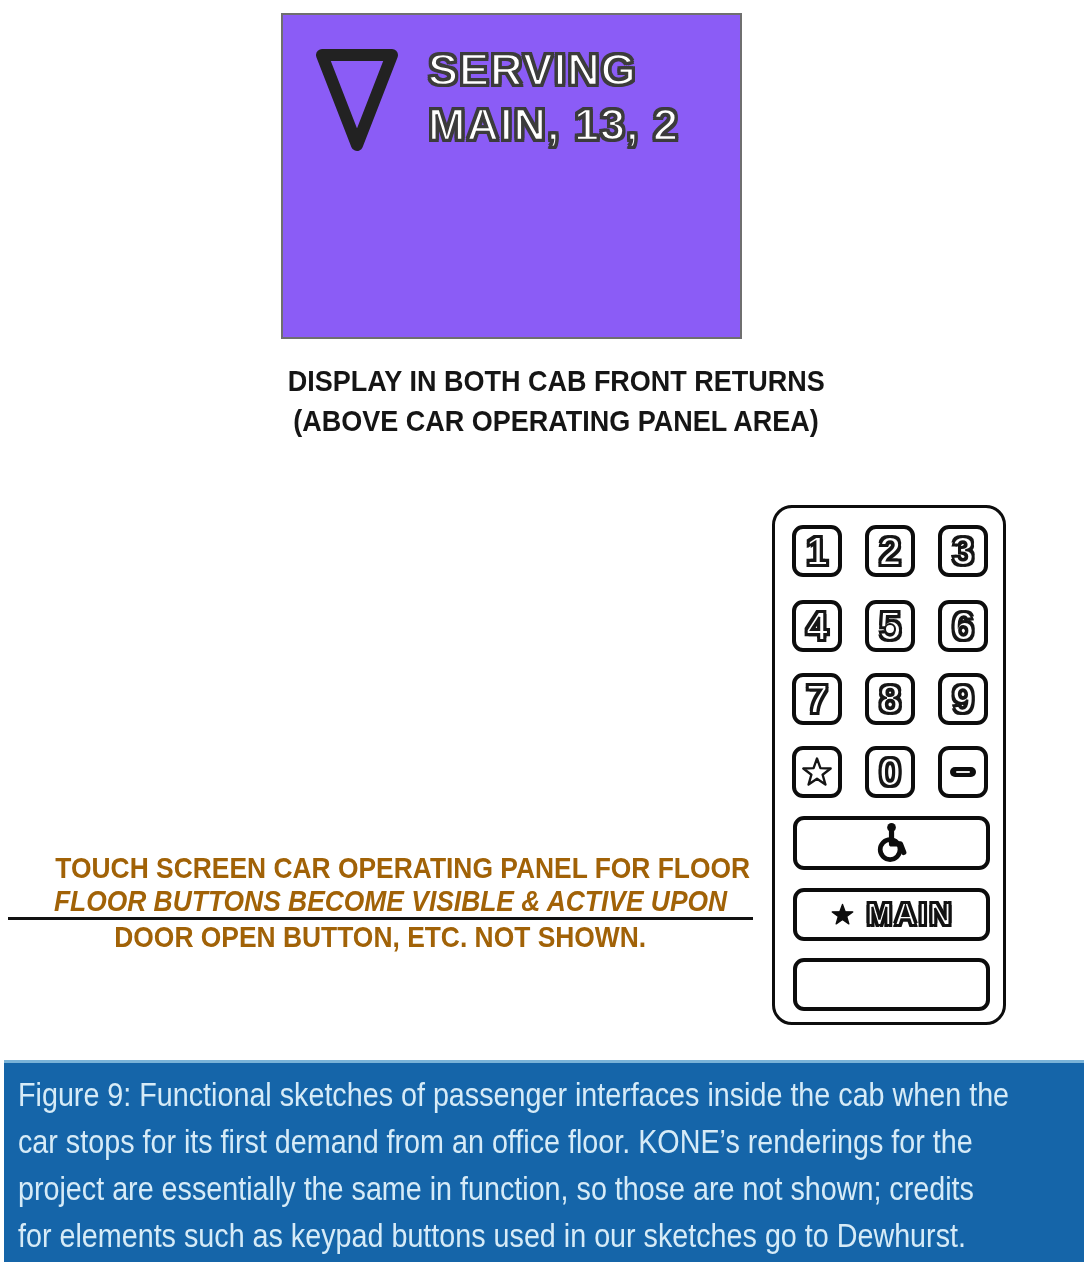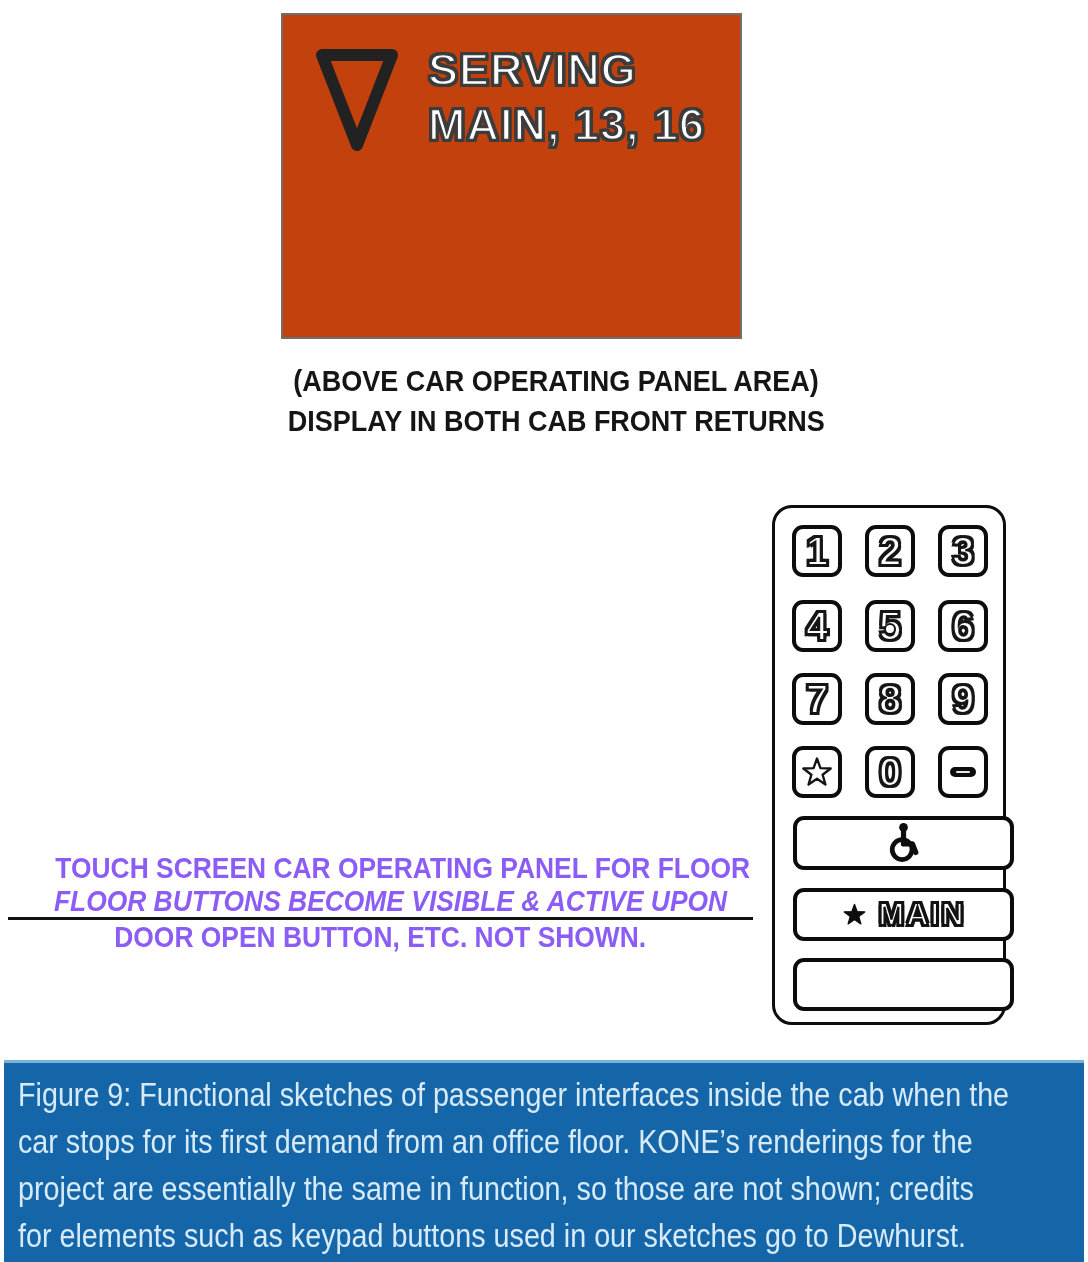--- a/index.html
+++ b/index.html
@@ -5,21 +5,21 @@
   html,body { margin:0; padding:0; background:#ffffff; }
   .canvas {
     position:relative; width:1088px; height:1262px;
     background:#ffffff; overflow:hidden;
     font-family:"Liberation Sans","DejaVu Sans",sans-serif;
   }
 
   
   .display-box {
     position:absolute; left:281px; top:13px; width:461px; height:326px;
-    border:2px solid #6f6f6f; background:#c2410c; box-sizing:border-box;
+    border:2px solid #6f6f6f; background:#8b5cf6; box-sizing:border-box;
   }
   .tri { position:absolute; left:30px; top:32px; width:88px; height:106px; }
   .disp-text { position:absolute; left:145px; top:27px; }
   .disp-line {
     font-size:45px; font-weight:bold; line-height:55px; letter-spacing:1px;
     white-space:nowrap;
   }
   .outl {
     color:#ffffff;
     -webkit-text-stroke:2.4px #3c3c3c;
@@ -29,21 +29,21 @@
       -2px  0   0 #3c3c3c, 2px  0   0 #3c3c3c,
        0   -2px 0 #3c3c3c, 0    2px 0 #3c3c3c;
   }
 
   
   .caption { position:absolute; left:156px; top:361px; width:800px; text-align:center; color:#151515; }
   .cap-line { font-size:30px; font-weight:bold; line-height:40px; white-space:nowrap; }
   .sx90 { display:inline-block; transform:scaleX(0.90); }
 
   
-  .note { position:absolute; left:8px; top:851px; width:745px; text-align:center; color:#8b5cf6; }
+  .note { position:absolute; left:8px; top:851px; width:745px; text-align:center; color:#a16207; }
   .note-line { font-size:30px; font-weight:bold; line-height:33px; white-space:nowrap; }
   .note-line.ital { font-style:italic; }
   .note-line.u { border-bottom:3px solid #111111; }
   .sx88 { display:inline-block; transform:scaleX(0.88); }
 
   
   .keypad {
     position:absolute; left:772px; top:505px; width:234px; height:520px;
     border:3px solid #0d0d0d; border-radius:20px; background:#ffffff; box-sizing:border-box;
   }
@@ -54,21 +54,21 @@
   }
   .kd {
     font-size:40px; font-weight:bold; line-height:44px;
     color:#ffffff;
     -webkit-text-stroke:2.2px #161616;
     text-shadow:
       -2px -2px 0 #161616, 2px -2px 0 #161616,
       -2px  2px 0 #161616, 2px  2px 0 #161616;
   }
   .wide {
-    position:absolute; left:18px; width:221px; box-sizing:border-box;
+    position:absolute; left:18px; width:197px; box-sizing:border-box;
     border:4px solid #0c0c0c; border-radius:11px; background:#ffffff;
     display:flex; align-items:center; justify-content:center;
   }
   .dash { position:relative; width:26px; height:10px; background:#0d0d0d; border-radius:5px; }
   .dash::after {
     content:""; position:absolute; left:6px; top:4px; width:14px; height:2px;
     background:#e8e8e8; border-radius:1px;
   }
   .dot5 {
     position:absolute; left:50%; top:57%; width:8px; height:8px;
@@ -100,27 +100,27 @@
 <body>
 
 <div class="canvas">
 
   <div class="display-box">
     <svg class="tri" viewBox="0 0 88 106">
       <path d="M9 8 H79 L44 98 Z" fill="none" stroke="#222222" stroke-width="12" stroke-linejoin="round"></path>
     </svg>
     <div class="disp-text">
       <div class="disp-line outl">SERVING</div>
-      <div class="disp-line outl">MAIN, 13, 16</div>
+      <div class="disp-line outl">MAIN, 13, 2</div>
     </div>
   </div>
 
   <div class="caption">
+    <div class="cap-line"><span class="sx90">DISPLAY IN BOTH CAB FRONT RETURNS</span></div>
     <div class="cap-line"><span class="sx90">(ABOVE CAR OPERATING PANEL AREA)</span></div>
-    <div class="cap-line"><span class="sx90">DISPLAY IN BOTH CAB FRONT RETURNS</span></div>
   </div>
 
   <div class="note">
     <div class="note-line"><span class="sx88">TOUCH SCREEN CAR OPERATING PANEL FOR FLOOR</span></div>
     <div class="note-line ital u"><span class="sx88">FLOOR BUTTONS BECOME VISIBLE &amp; ACTIVE UPON</span></div>
     <div class="note-line"><span class="sx88">DOOR OPEN BUTTON, ETC. NOT SHOWN.</span></div>
   </div>
 
   <div class="keypad">
     <div class="key" style="left:17px;top:17px">

